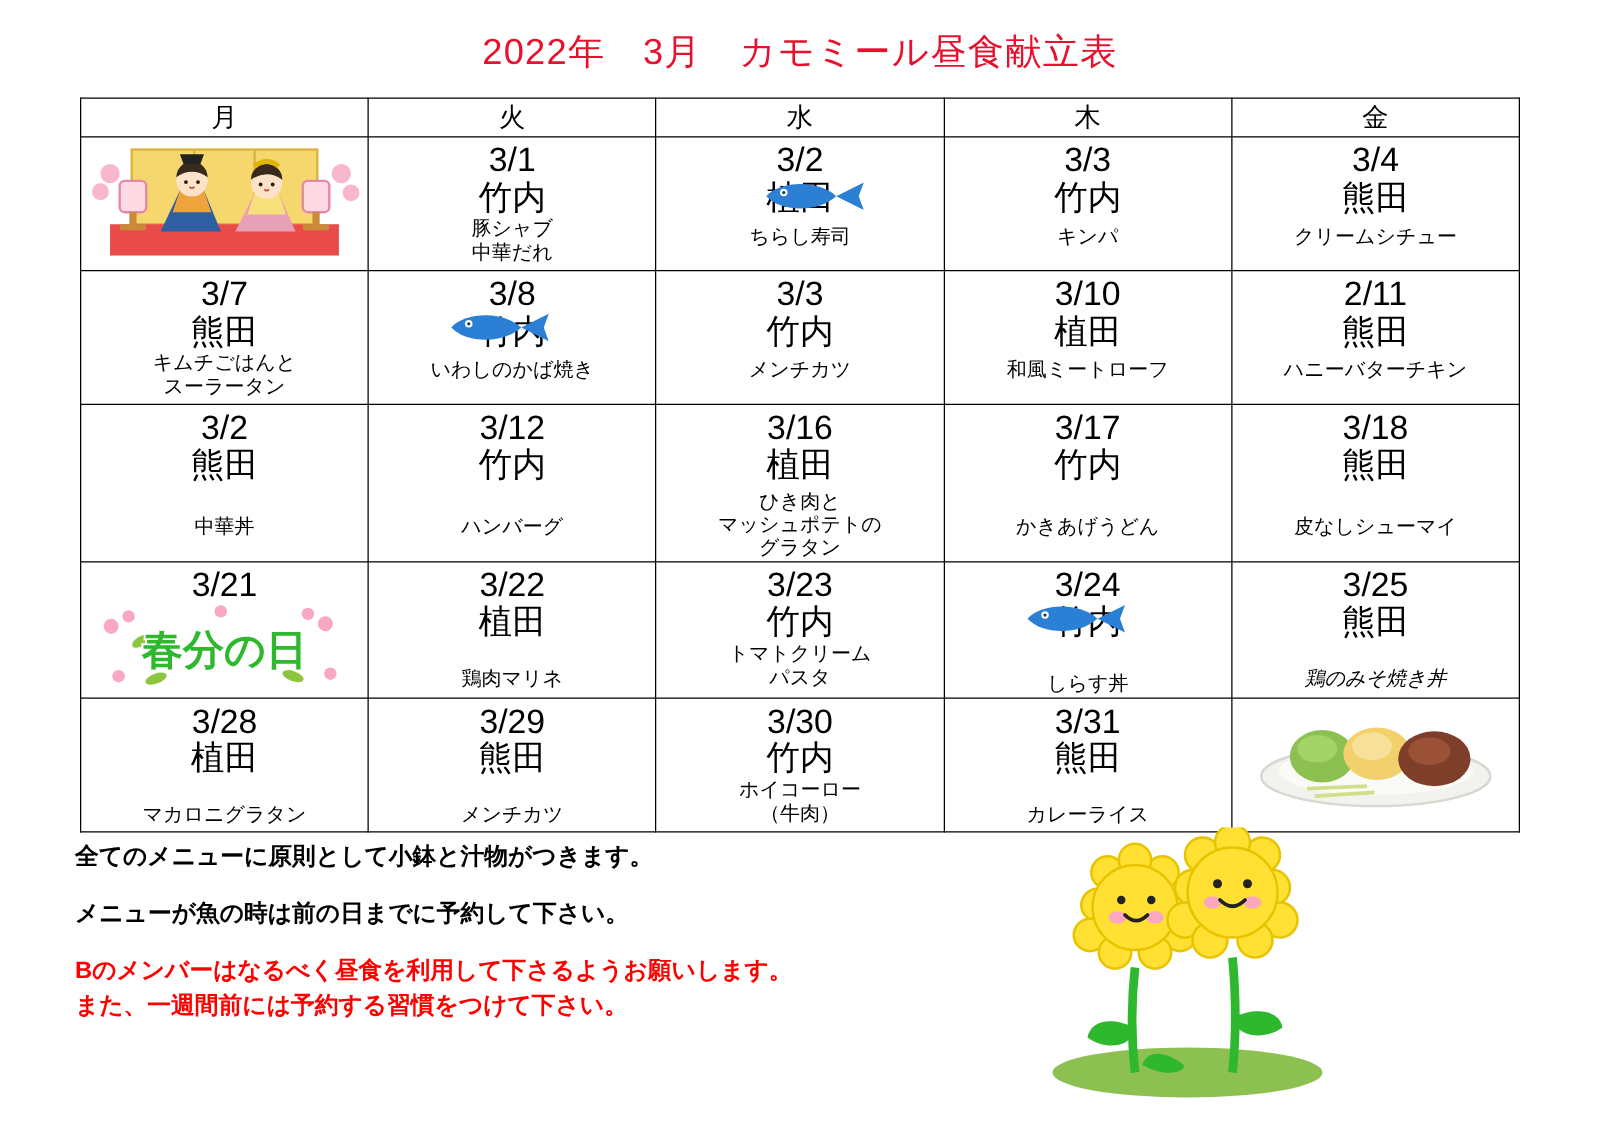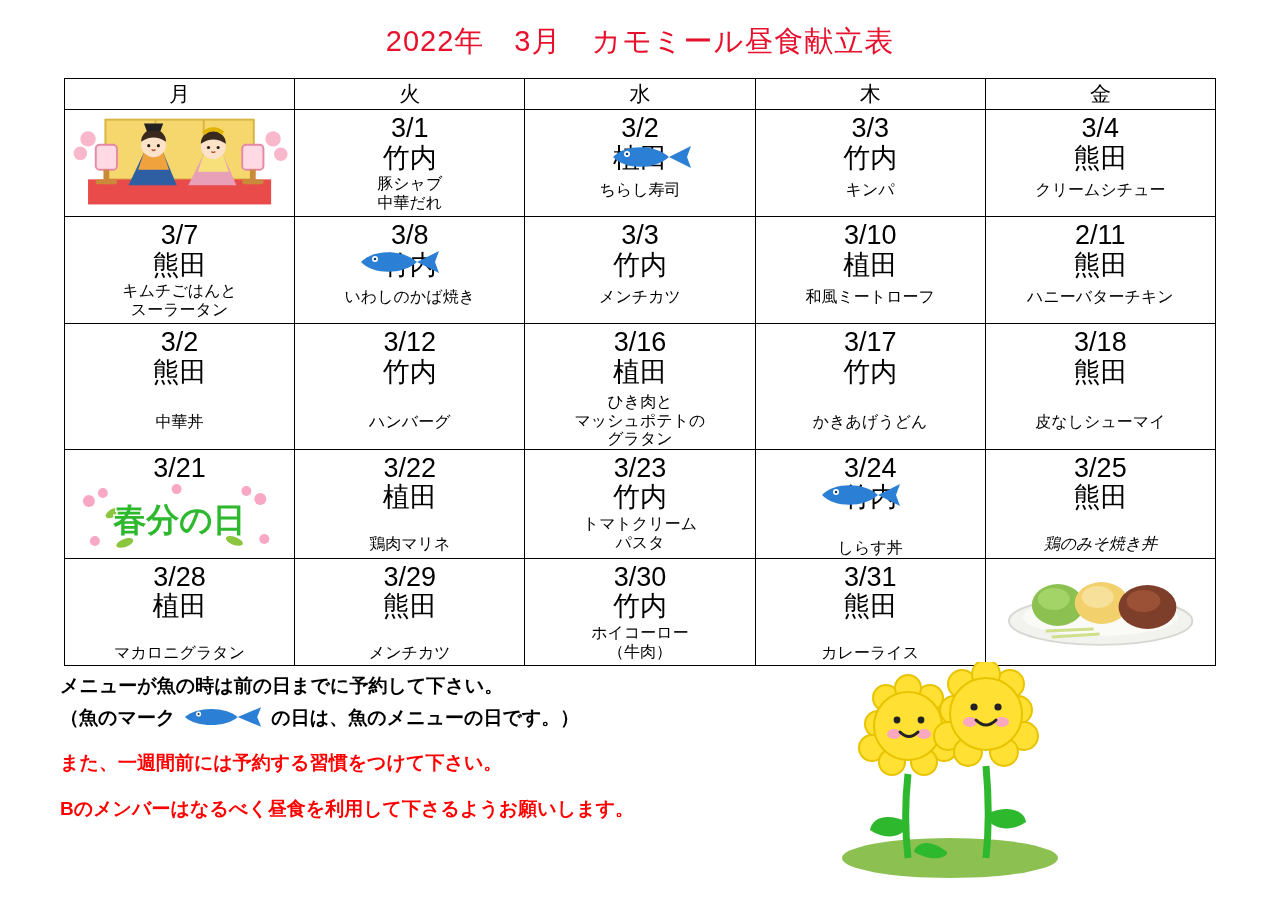--- a/index.html
+++ b/index.html
@@ -451,37 +451,24 @@
               <path d="M66 78 L114 75"></path>
             </g>
           </svg>
         </td>
       </tr>
     </tbody>
   </table>
 </div>
 
 <div class="notes">
+  <p>全てのメニューに原則として小鉢と汁物がつきます。</p>
   <p style="margin-bottom:4px;">メニューが魚の時は前の日までに予約して下さい。</p>
-  <p class="note-inline">
-    <span>（魚のマーク</span>
-    <span class="note-fish">
-      <svg viewBox="0 0 86 26">
-          <g>
-            <path d="M4 13 C16 2, 46 2, 58 13 C46 24, 16 24, 4 13 Z" fill="#2b7fd4"></path>
-            <path d="M58 13 L82 3 L78 13 L82 23 Z" fill="#2b7fd4"></path>
-            <circle cx="18" cy="10" r="2.6" fill="#ffffff"></circle>
-            <circle cx="18" cy="10" r="1.1" fill="#123b66"></circle>
-          </g>
-        </svg>
-    </span>
-    <span>の日は、魚のメニューの日です。）</span>
-  </p>
+  <p class="red" style="margin:18px 0 0 0;">Bのメンバーはなるべく昼食を利用して下さるようお願いします。</p>
   <p class="red" style="margin:0;">また、一週間前には予約する習慣をつけて下さい。</p>
-  <p class="red" style="margin:18px 0 0 0;">Bのメンバーはなるべく昼食を利用して下さるようお願いします。</p>
 </div>
 
 <svg class="flowers" viewBox="0 0 300 220">
 
   <ellipse cx="150" cy="196" rx="108" ry="20" fill="#8cc152"></ellipse>
 
   <path d="M108 196 C104 160, 106 130, 108 112" stroke="#2eb82e" stroke-width="7" fill="none"></path>
   <path d="M186 196 C190 158, 188 126, 186 104" stroke="#2eb82e" stroke-width="7" fill="none"></path>
 
   <path d="M108 160 C86 150, 72 156, 70 168 C84 178, 102 176, 108 164 Z" fill="#2eb82e"></path>

